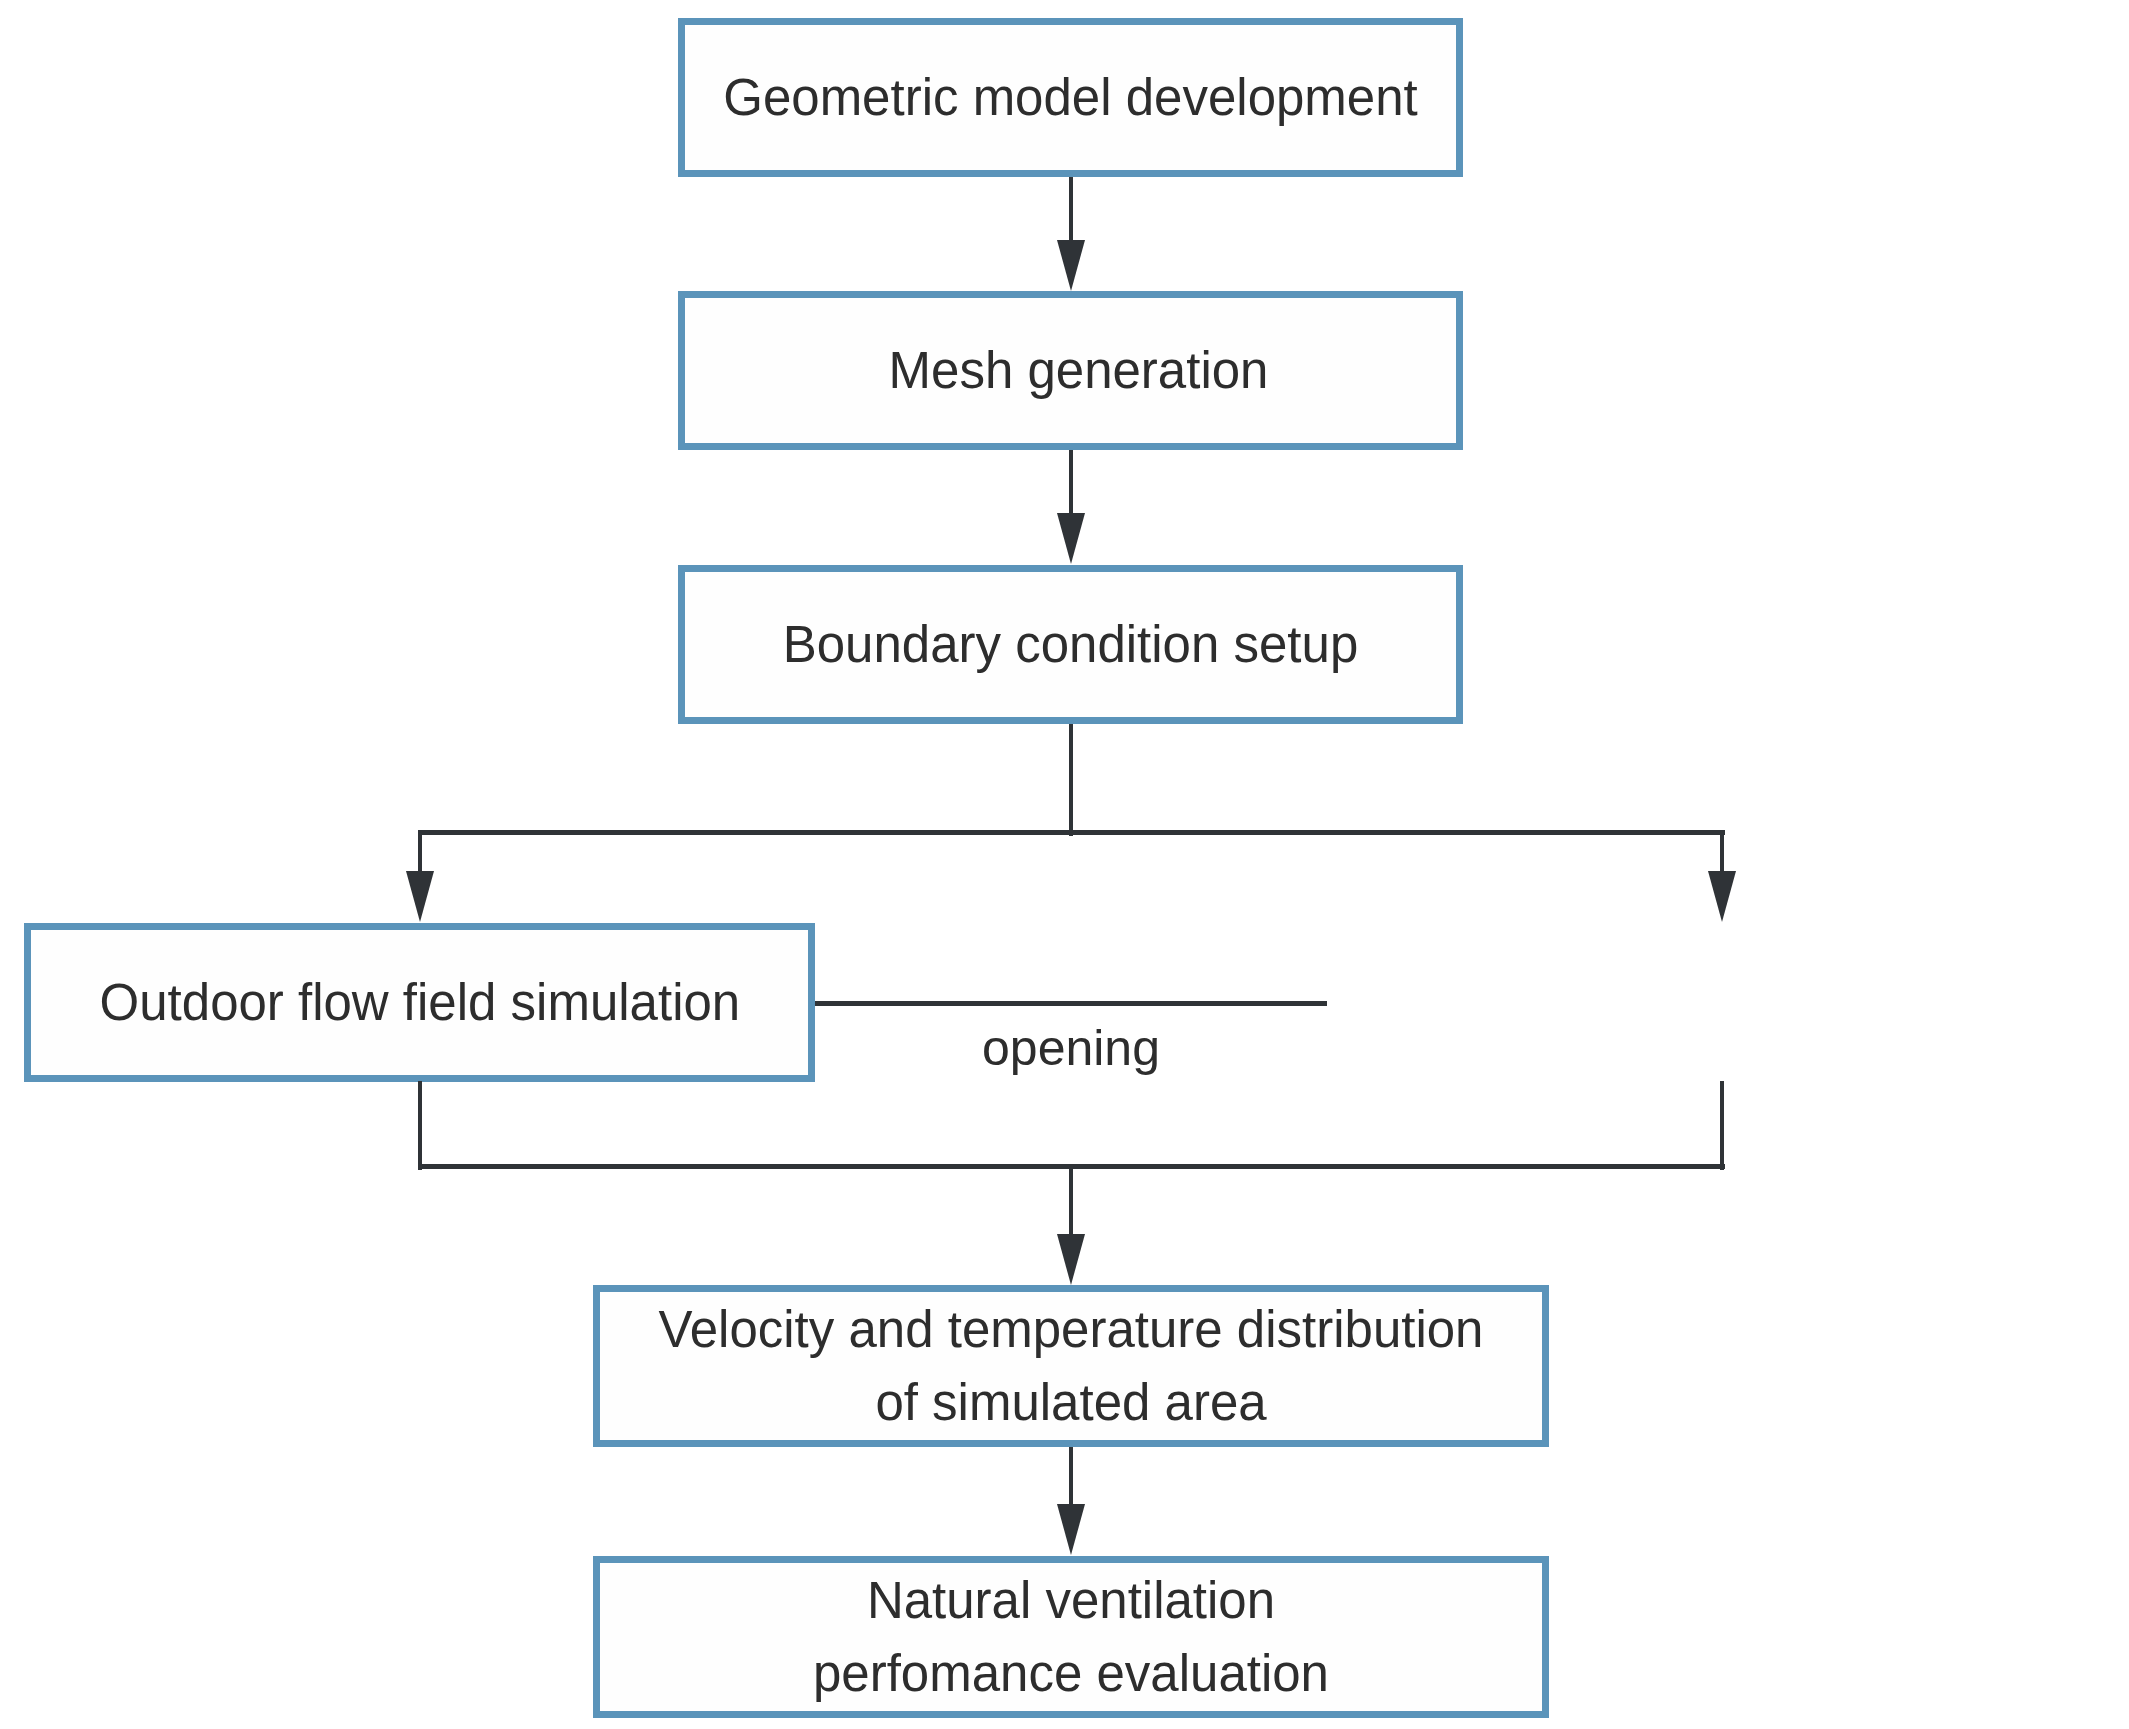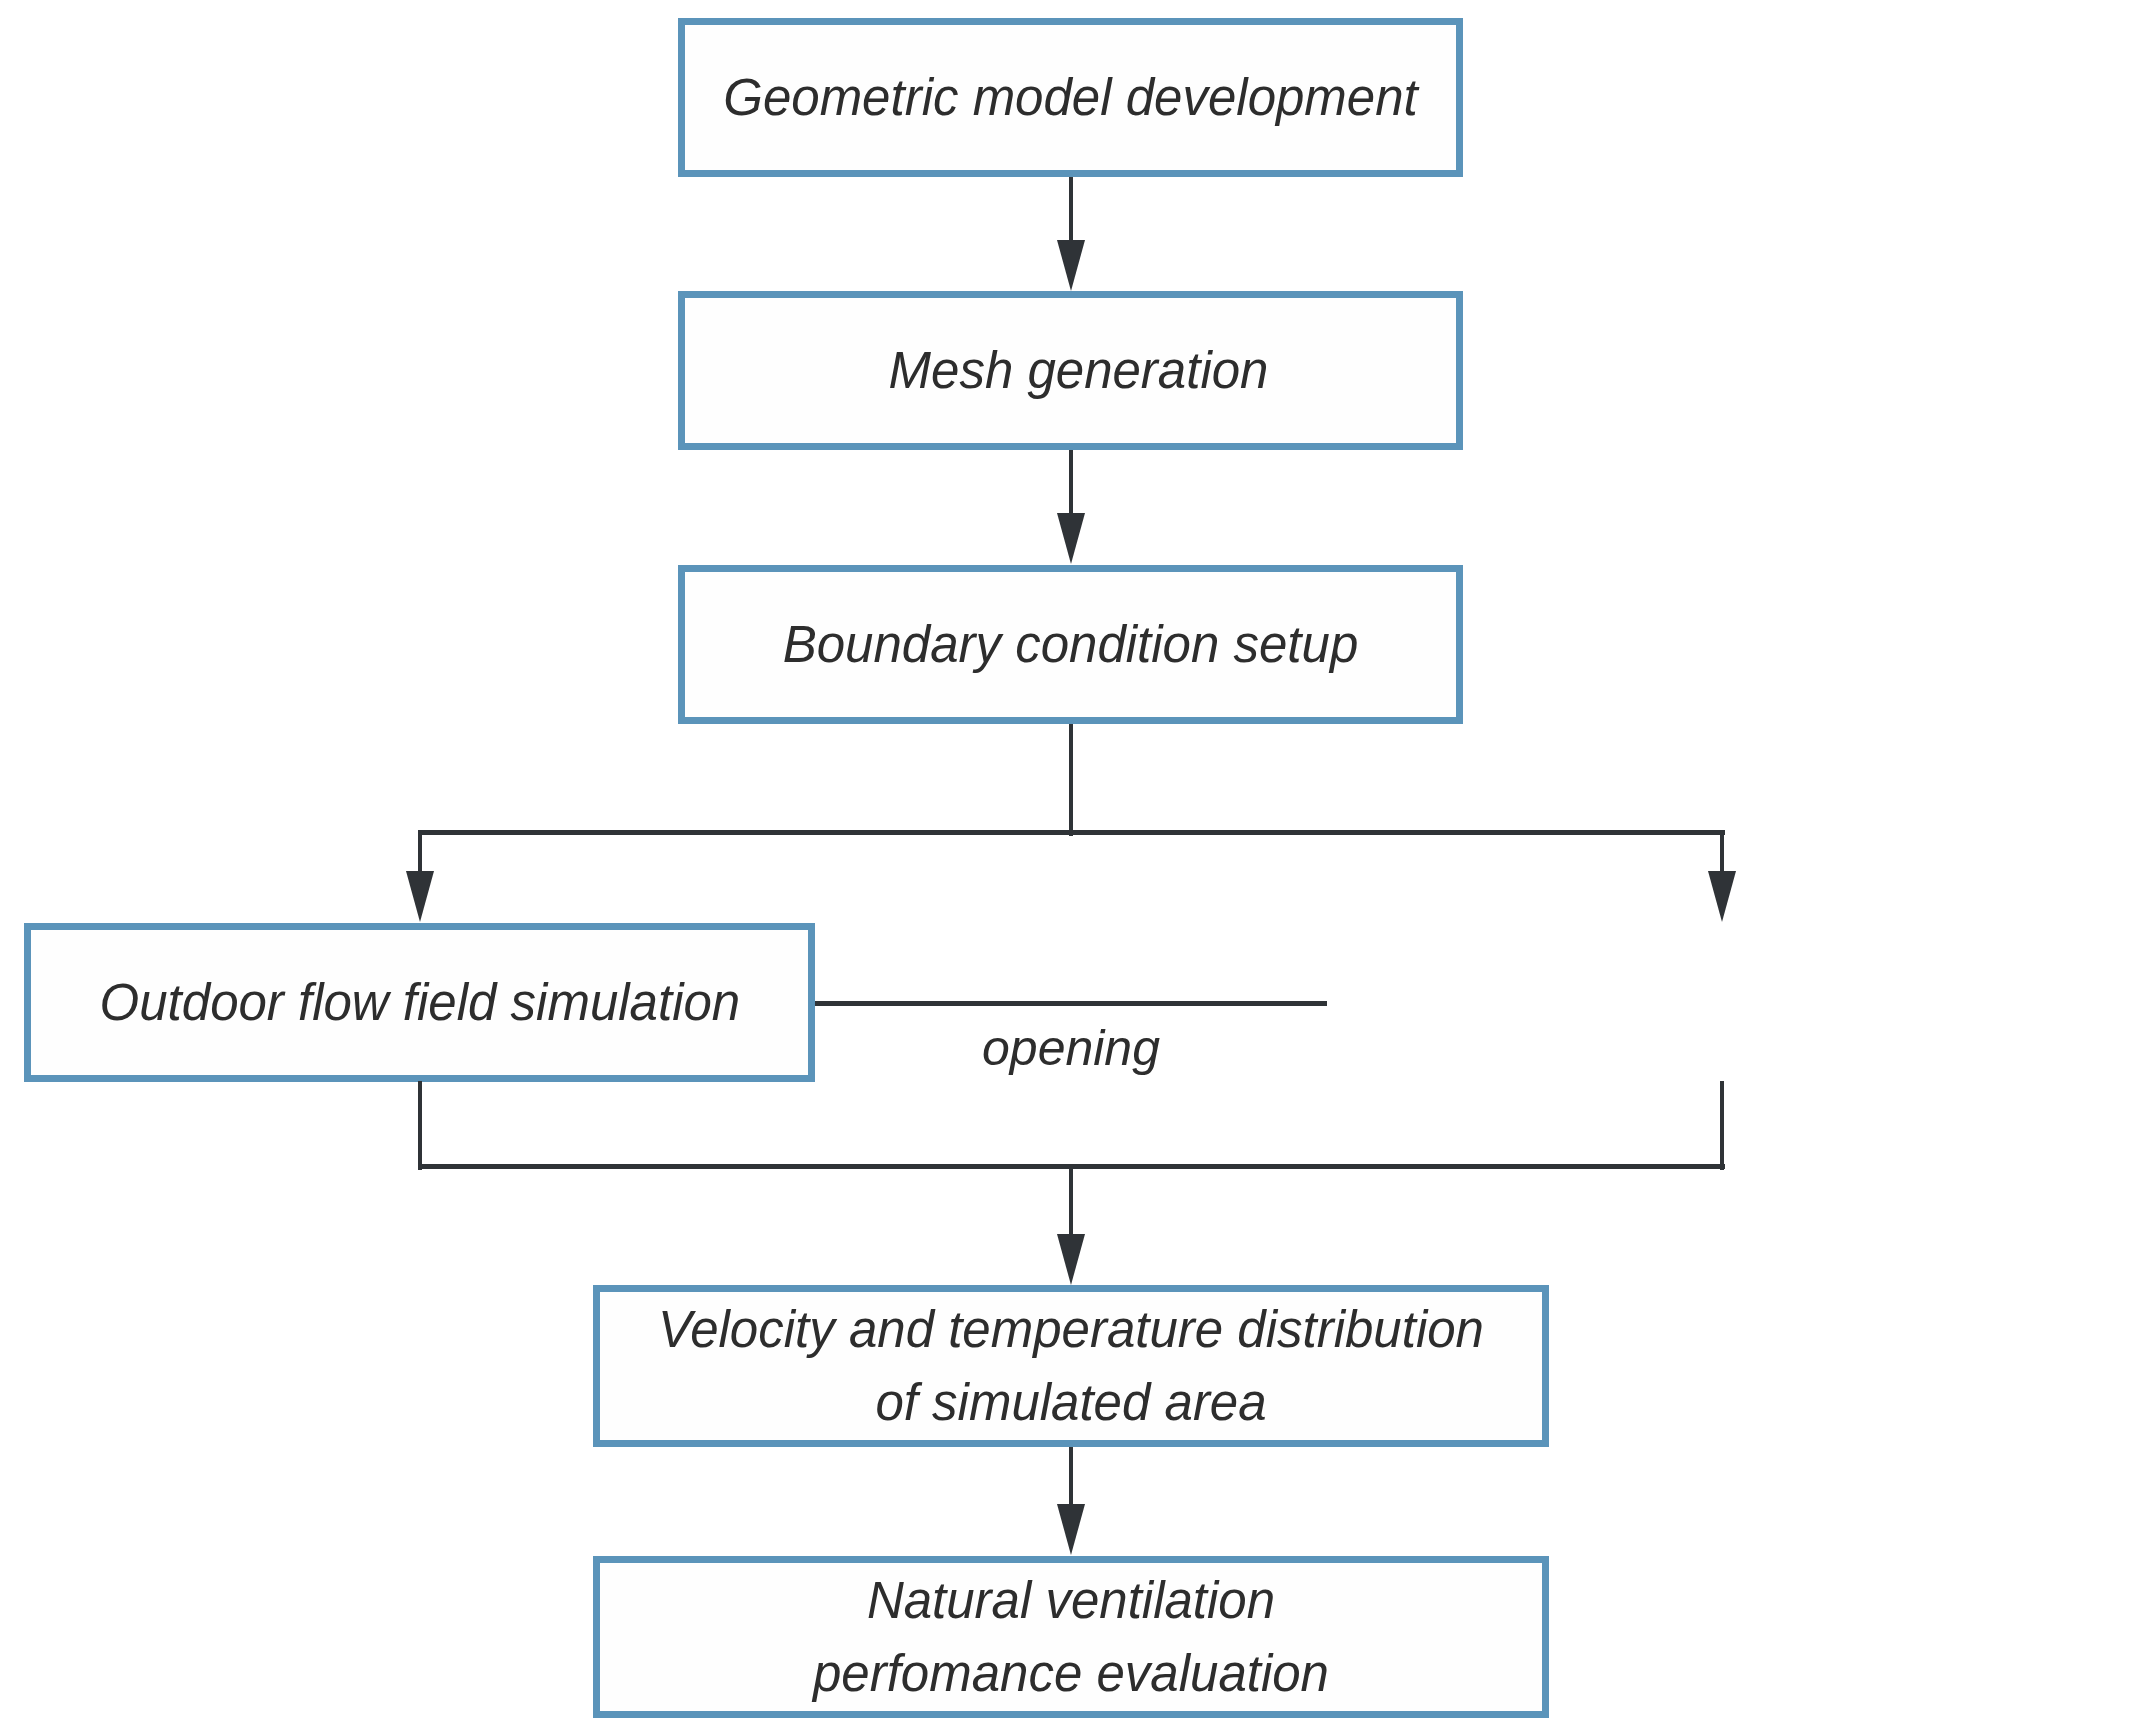--- a/index.html
+++ b/index.html
@@ -11,21 +11,20 @@
   * { margin: 0; padding: 0; box-sizing: border-box; }
   html, body { background: var(--bg); }
   .canvas {
     position: relative;
     width: 2129px;
     height: 1729px;
     background: var(--bg);
     font-family: "Liberation Sans", sans-serif;
     color: var(--text);
     overflow: hidden;
-    font-style: italic;
   }
   .box {
     position: absolute;
     border: 7.4px solid var(--border);
     background: #FEFEFE;
     display: flex;
     align-items: center;
     justify-content: center;
     text-align: center;
   }

